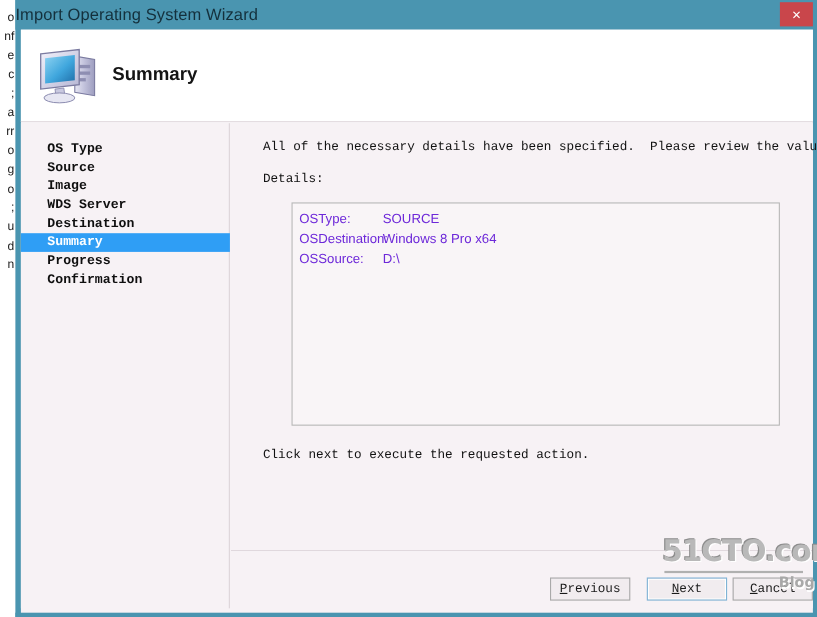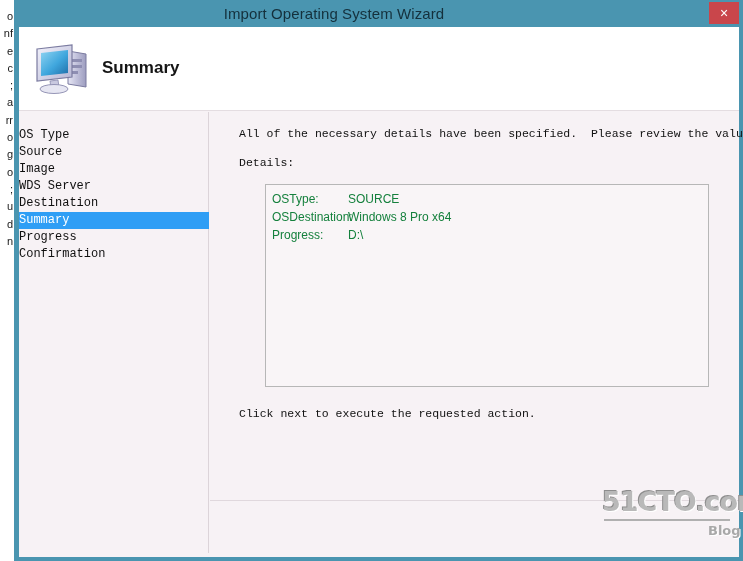--- a/index.html
+++ b/index.html
@@ -70,21 +70,20 @@
     height: 27px;
     background: #4a95b0;
     box-sizing: border-box;
   }
   .titlebar-text {
     position: absolute;
     left: 0;
     top: 0;
     width: 640px;
     line-height: 27px;
-    text-align: center;
     font-family: "Liberation Sans", sans-serif;
     font-size: 15px;
     color: #14303c;
     letter-spacing: 0.1px;
   }
   .close-button {
     position: absolute;
     right: 4px;
     top: 2px;
     width: 30px;
@@ -141,26 +140,28 @@
   }
   .nav-list {
     position: absolute;
     left: 0;
     top: 15px;
     width: 190px;
   }
   .nav-item {
     height: 17px;
     line-height: 17px;
+    padding-left: 24px;
     font-family: "Liberation Mono", monospace;
     font-size: 12px;
     color: #0f0f0f;
     white-space: nowrap;
     cursor: default;
     box-sizing: border-box;
+    font-weight: bold;
   }
   .nav-item.active {
     background: #2f9ef5;
     color: #ffffff;
     margin-right: 0;
   }
 
   
   .content {
     position: absolute;
@@ -196,21 +197,21 @@
     background: #f9f5f7;
     border: 1px solid #b7b7b7;
     box-sizing: border-box;
   }
   .detail-row {
     position: relative;
     height: 18px;
     line-height: 18px;
     font-family: "Liberation Sans", sans-serif;
     font-size: 12px;
-    color: #15803d;
+    color: #6d28d9;
   }
   .detail-rows {
     padding: 5px 0 0 6px;
   }
   .detail-key {
     display: inline-block;
     width: 76px;
     vertical-align: top;
   }
   .detail-val {
@@ -394,27 +395,32 @@
         </div>
     </div>
 
     <div class="content">
       <div class="intro-text">All of the necessary details have been specified.  Please review the values below.</div>
       <div class="details-label">Details:</div>
       <div class="details-box">
         <div class="detail-rows" id="detail-rows">
             <div class="detail-row"><span class="detail-key">OSType:</span><span class="detail-val">SOURCE</span></div>
             <div class="detail-row"><span class="detail-key">OSDestination:</span><span class="detail-val">Windows 8 Pro x64</span></div>
-            <div class="detail-row"><span class="detail-key">Progress:</span><span class="detail-val">D:\</span></div>
+            <div class="detail-row"><span class="detail-key">OSSource:</span><span class="detail-val">D:\</span></div>
           </div>
       </div>
       <div class="footer-note">Click next to execute the requested action.</div>
     </div>
 
     <div class="separator"></div>
+    <div class="buttonbar">
+      <button class="btn btn-previous"><u>P</u><span>revious</span></button>
+      <button class="btn btn-next"><u>N</u><span>ext</span></button>
+      <button class="btn btn-cancel"><u>C</u><span>ancel</span></button>
+    </div>
 
   </div>
 
   <div class="watermark">
     <div class="wm-main">51CTO.com</div>
     <div class="wm-rule"></div>
     <div class="wm-blog">Blog</div>
   </div>
 
 </div>

